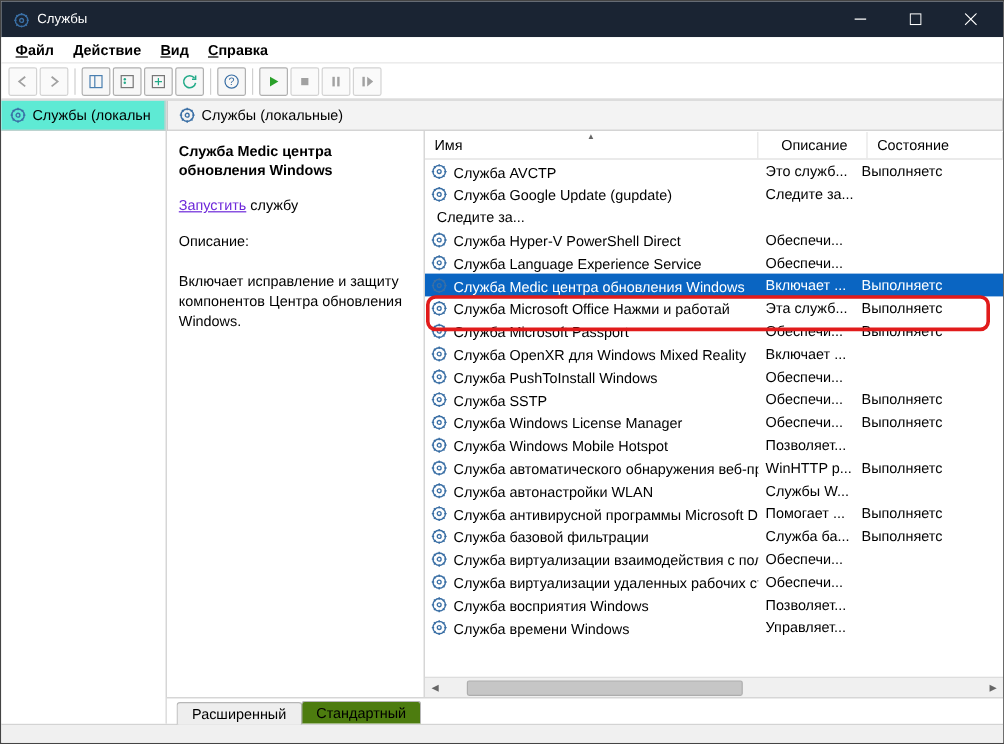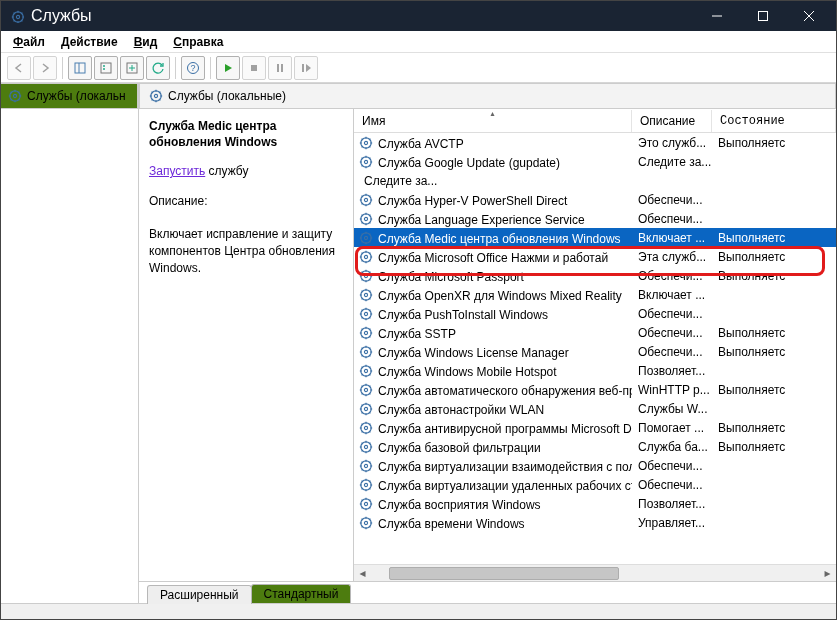--- a/index.html
+++ b/index.html
@@ -17,21 +17,21 @@
   
   .titlebar {
     height: 30px;
     background: #1a2433;
     color: #fff;
     display: flex;
     align-items: center;
     padding: 0 4px 0 8px;
   }
   .titlebar .ticon { width:16px; height:16px; margin-right:6px; display:flex; align-items:center; justify-content:center;}
-  .titlebar .title { flex:1; font-size:16px; }
+  .titlebar .title { flex:1; font-size:11px; }
   .winbtns { display:flex; }
   .winbtn { width:46px; height:30px; display:flex; align-items:center; justify-content:center; color:#fff; }
   .winbtn svg { stroke:#fff; }
   
   .menubar {
     height: 22px;
     background:#fff;
     display:flex;
     align-items:center;
     padding: 0 4px;
@@ -63,21 +63,21 @@
     display:flex;
     height: calc(620px - 30px - 22px - 30px - 18px);
     border-top:1px solid #ccc;
   }
   .navcol {
     width:138px;
     border-right:1px solid #ccc;
     background:#fff;
   }
   .navcol .navhdr {
-    background:#4d7c0f;
+    background:#5eead4;
     border:1px solid #ccc;
     border-left:none;
     border-top:none;
     padding:4px 6px;
     display:flex; align-items:center; gap:4px;
     white-space:nowrap; overflow:hidden;
   }
   .rightcol { flex:1; display:flex; flex-direction:column; }
   .rightcol .listhdr {
     background:#f3f3f3;
@@ -107,22 +107,22 @@
     align-items:center;
   }
   .colheaders .ch {
     padding:4px 8px;
     border-right:1px solid #e4e4e4;
     position:relative;
     white-space:nowrap; overflow:hidden;
   }
   .ch-name { width:278px; display:flex; align-items:center; }
   .ch-name .sortind { position:absolute; left:50%; top:-1px; transform:translateX(-50%); font-size:8px; color:#666;}
-  .ch-desc { width:80px; }
-  .ch-state { flex:1;font-family:Liberation Mono, monospace; }
+  .ch-desc { width:80px;margin-left:11px; }
+  .ch-state { flex:1; }
   .listbody { flex:1; overflow:hidden; }
   .row {
     display:flex;
     align-items:center;
     height:19px;
     padding-left:4px;
     white-space:nowrap;
   }
   .row .c-name { width:274px; display:flex; align-items:flex-end; gap:4px; overflow:hidden; }
   .row .c-desc { width:80px; overflow:hidden; padding-left:6px;}

